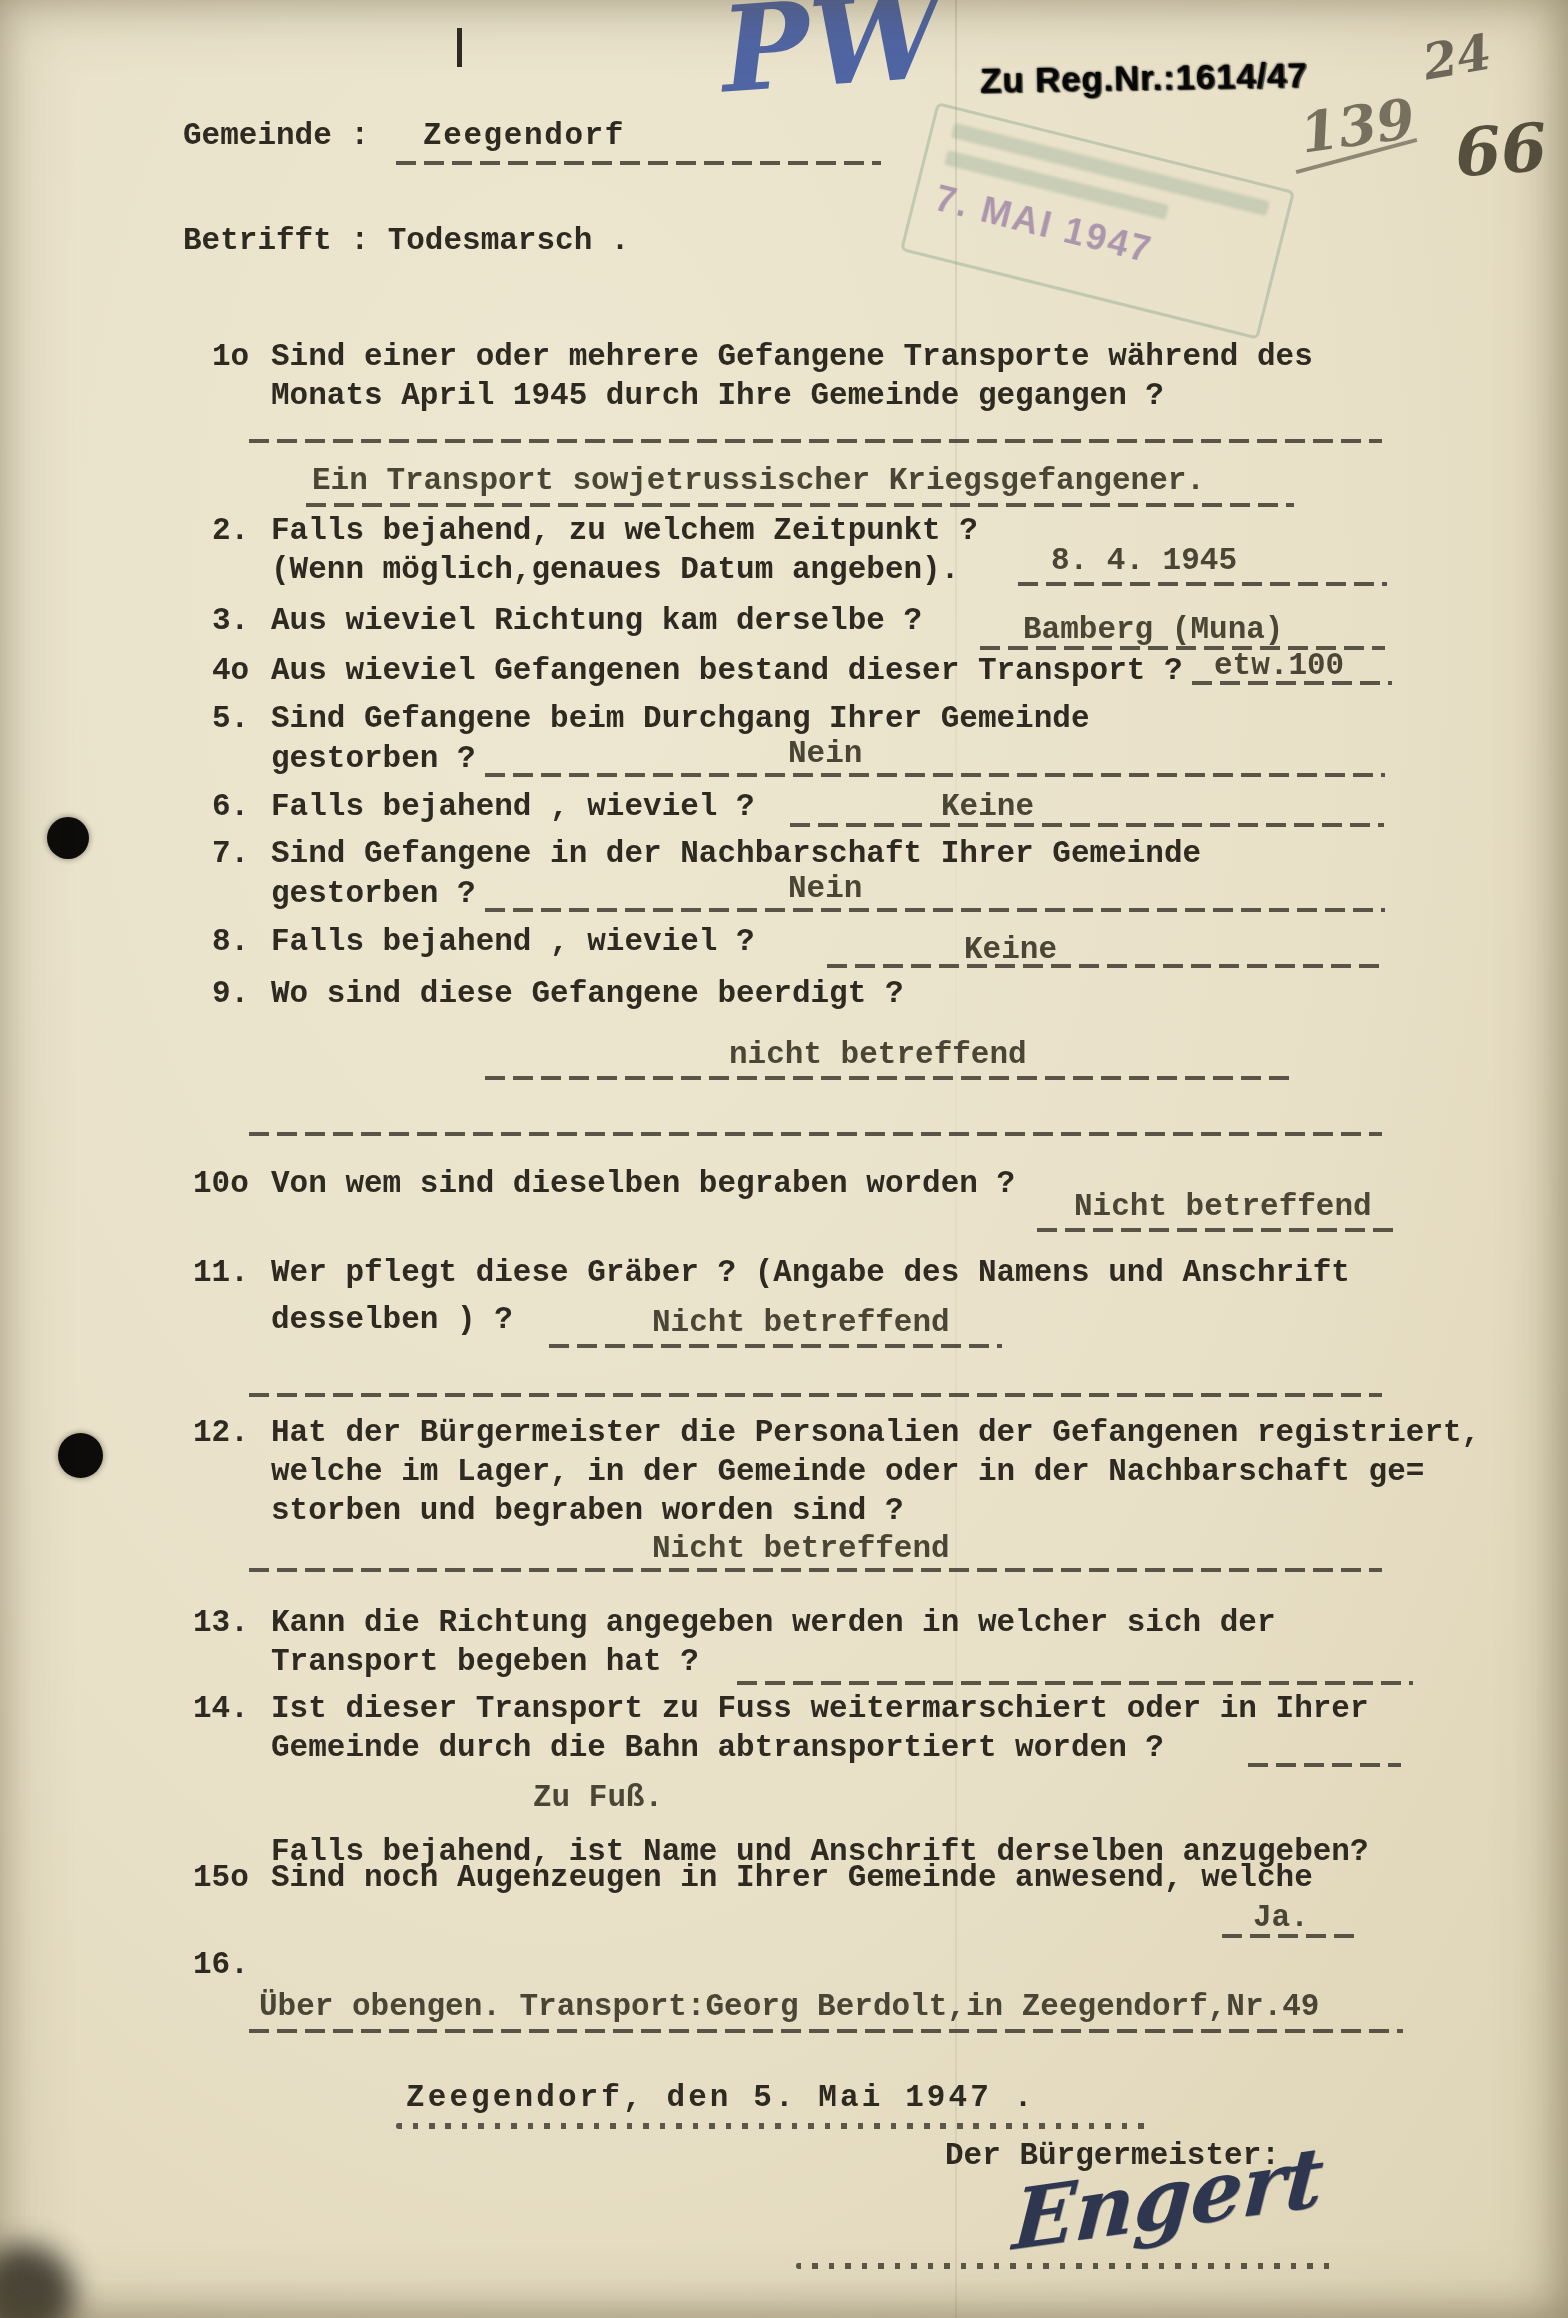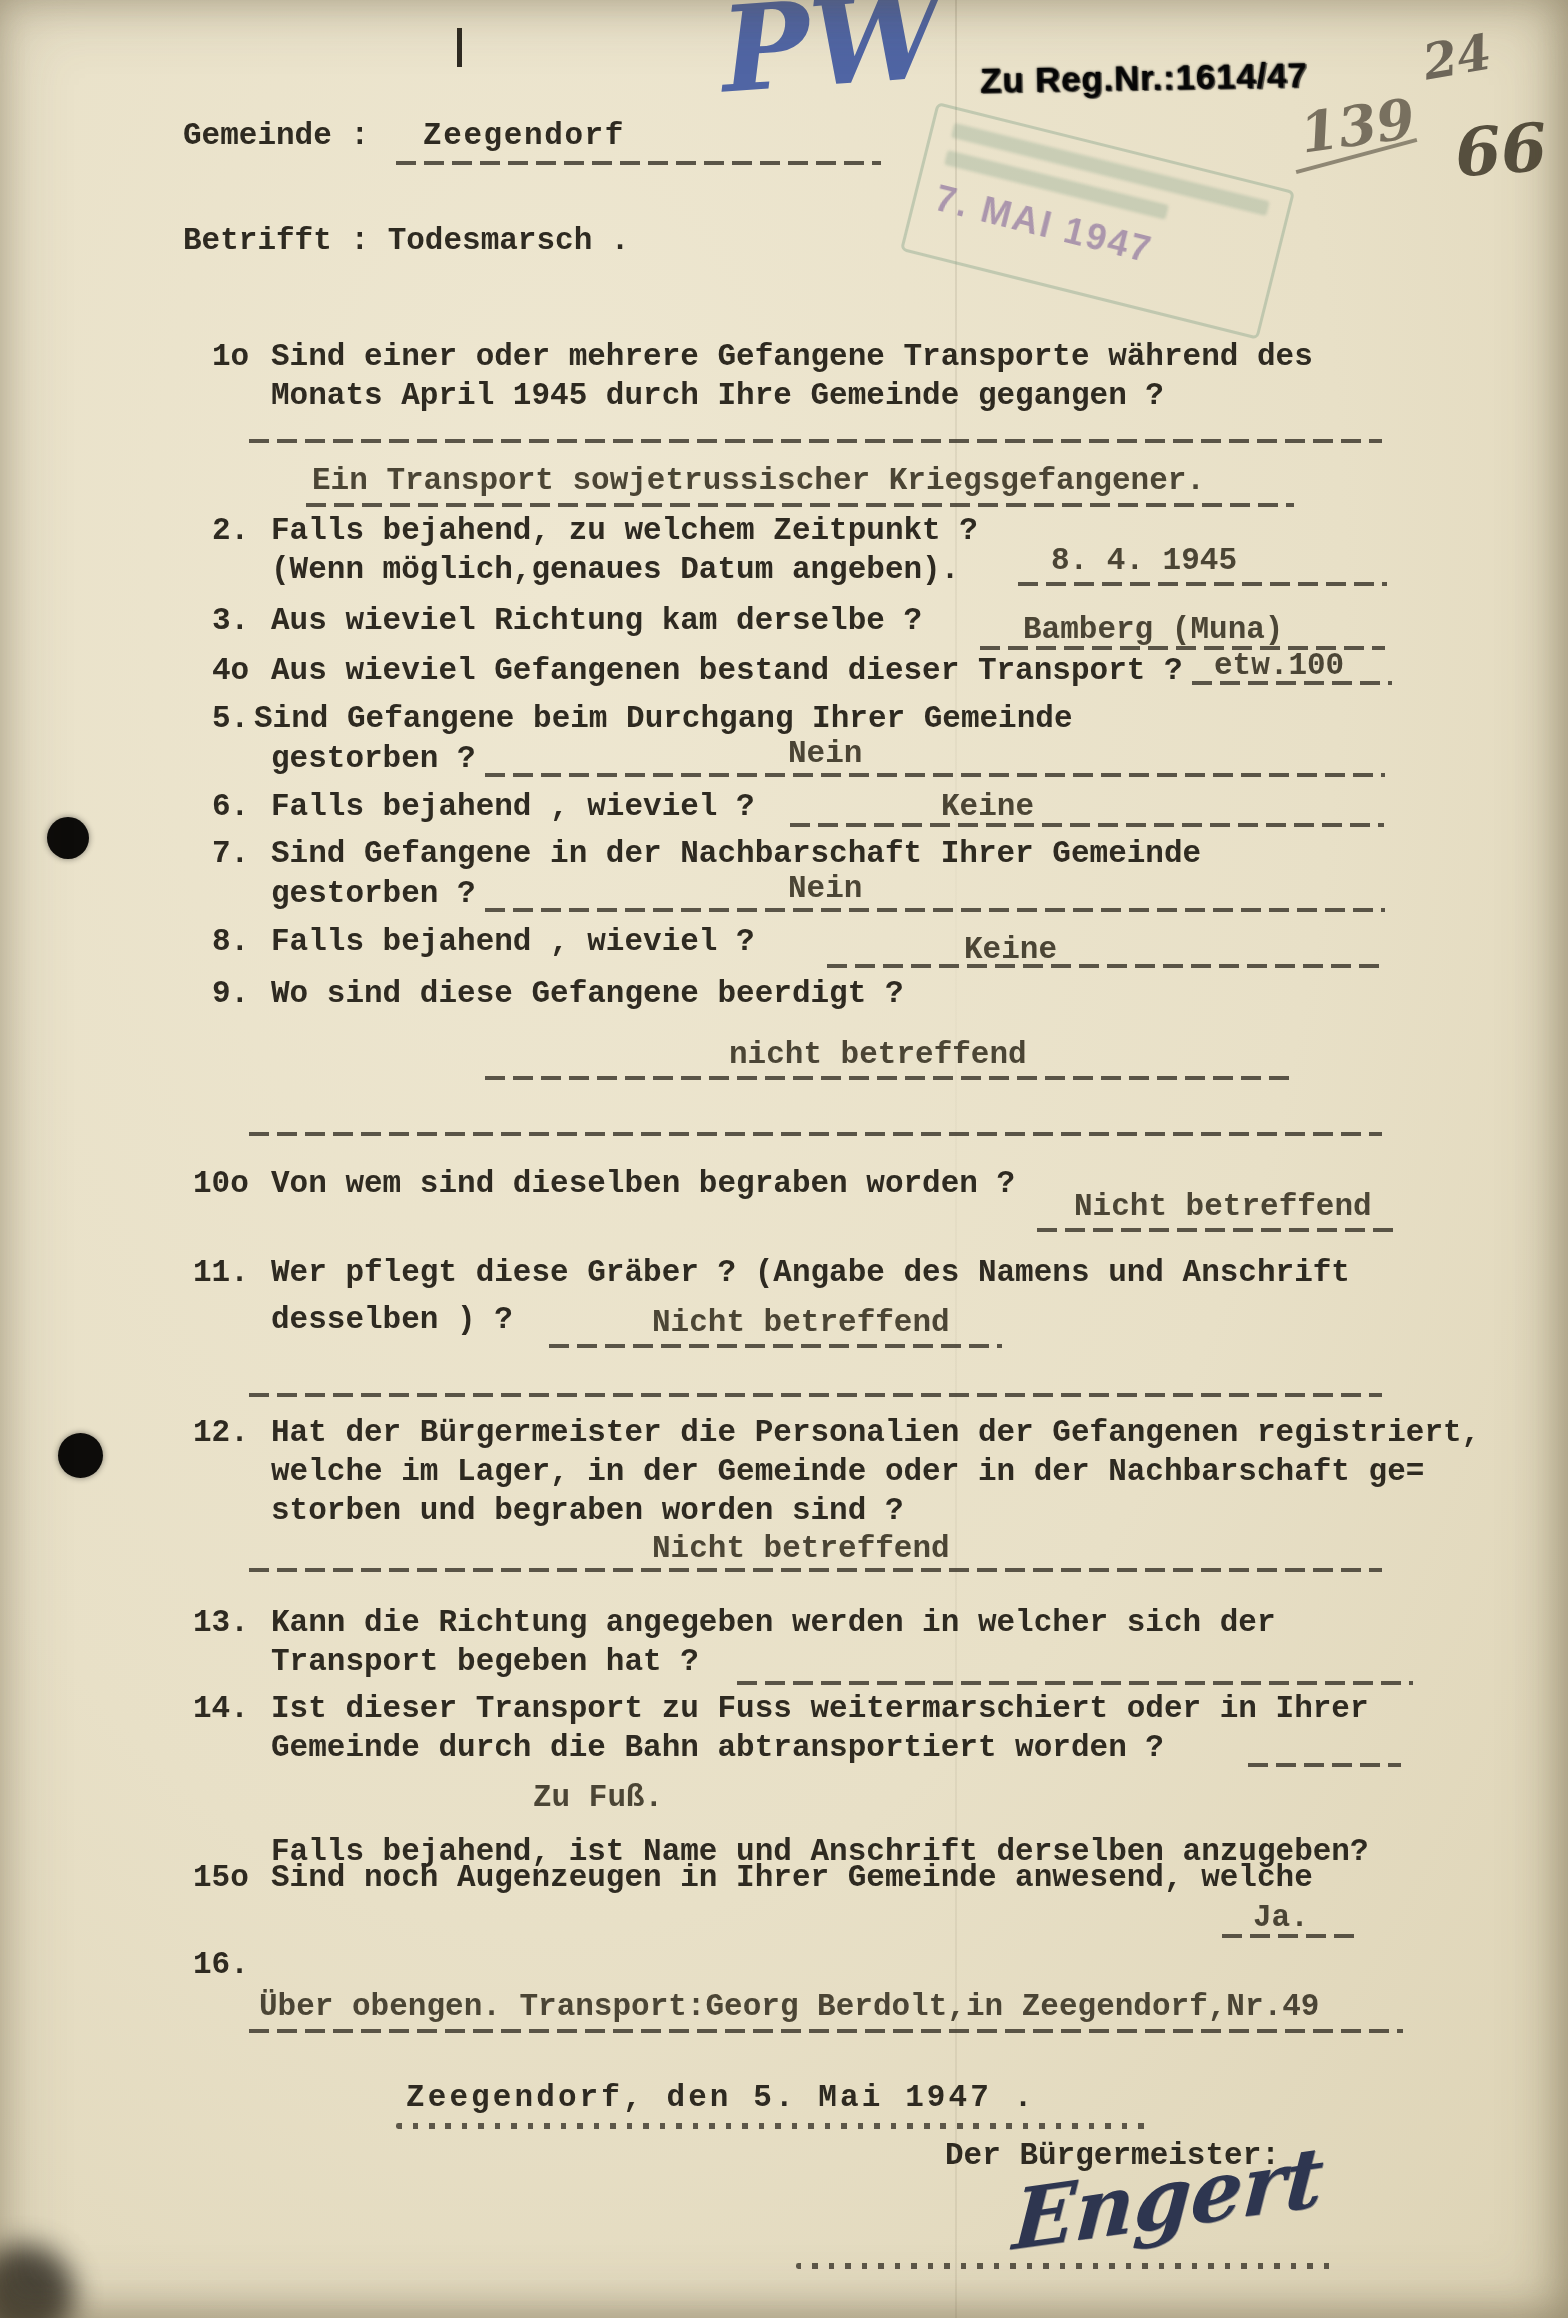--- a/index.html
+++ b/index.html
@@ -102,21 +102,21 @@
   <div class="tw" style="left:271px;top:601px;">Aus wieviel Richtung kam derselbe ?</div>
   <div class="tw ans" style="left:1023px;top:610px;">Bamberg (Muna)</div>
   <div class="dash" style="left:980px;top:646px;width:405px;"></div>
 
   <div class="tw" style="left:212px;top:651px;">4o</div>
   <div class="tw" style="left:271px;top:651px;">Aus wieviel Gefangenen bestand dieser Transport ?</div>
   <div class="tw ans" style="left:1214px;top:646px;text-align:right;">etw.100</div>
   <div class="dash" style="left:1192px;top:681px;width:200px;"></div>
 
   <div class="tw" style="left:212px;top:699px;">5.</div>
-  <div class="tw" style="left:254px;top:699px;">Sind Gefangene beim Durchgang Ihrer Gemeinde</div>
+  <div class="tw" style="left:271px;top:699px;">Sind Gefangene beim Durchgang Ihrer Gemeinde</div>
   <div class="tw" style="left:271px;top:739px;">gestorben ?</div>
   <div class="tw ans" style="left:788px;top:734px;">Nein</div>
   <div class="dash" style="left:485px;top:773px;width:900px;"></div>
 
   <div class="tw" style="left:212px;top:787px;">6.</div>
   <div class="tw" style="left:271px;top:787px;">Falls bejahend , wieviel ?</div>
   <div class="tw ans" style="left:941px;top:787px;">Keine</div>
   <div class="dash" style="left:790px;top:823px;width:594px;"></div>
 
   <div class="tw" style="left:212px;top:834px;">7.</div>

